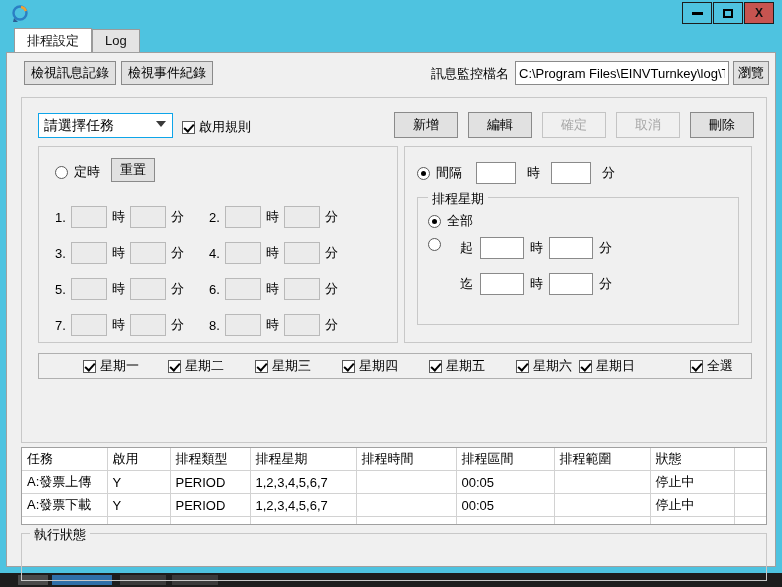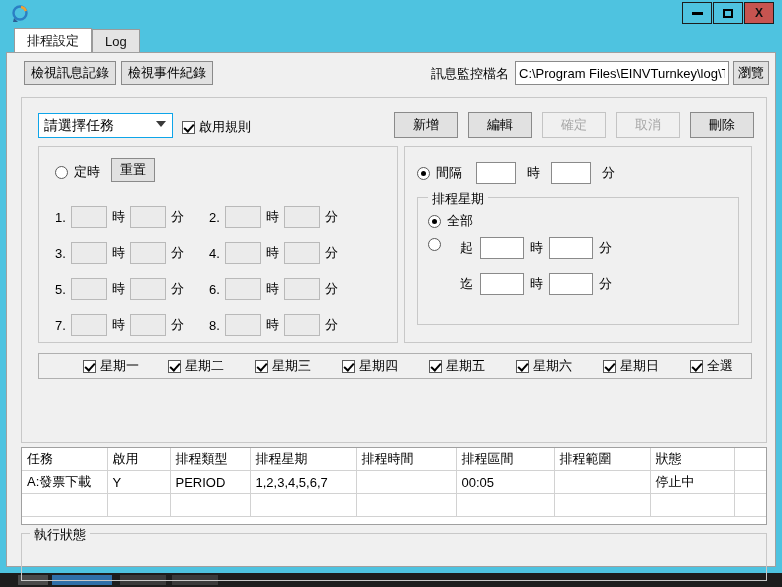--- a/index.html
+++ b/index.html
@@ -89,21 +89,21 @@
   .win-btn.close .glyph { color: #111; }
   .min-bar { width: 11px; height: 3px; background: #000; }
   .max-box { width: 10px; height: 9px; border: 2px solid #000; box-sizing: border-box; }
 
   
   .tabstrip {
     position: relative;
     height: 24px;
     background: #4ec3e0;
     display: flex;
-    align-items: flex-end;
+    align-items: center;
     padding-left: 8px;
   }
   .tab {
     height: 23px;
     padding: 0 12px;
     display: flex;
     align-items: center;
     font-size: 13px;
     border: 1px solid #9a9a9a;
     border-bottom: none;
@@ -537,21 +537,21 @@
           <span>星期四</span>
         </div>
         <div class="weekitem" style="left:390px;">
           <span class="cbox on"></span>
           <span>星期五</span>
         </div>
         <div class="weekitem" style="left:477px;">
           <span class="cbox on"></span>
           <span>星期六</span>
         </div>
-        <div class="weekitem" style="left:564px;">
+        <div class="weekitem" style="left:540px;">
           <span class="cbox on"></span>
           <span>星期日</span>
         </div>
         <div class="weekitem" style="left:651px;">
           <span class="cbox on"></span>
           <span>全選</span>
         </div>
       </div>
 
     </div>
@@ -577,20 +577,31 @@
             <th>排程星期</th>
             <th>排程時間</th>
             <th>排程區間</th>
             <th>排程範圍</th>
             <th>狀態</th>
             <th></th>
           </tr>
         </thead>
         <tbody>
           <tr>
+            <td>A:發票上傳</td>
+            <td>Y</td>
+            <td>PERIOD</td>
+            <td>1,2,3,4,5,6,7</td>
+            <td></td>
+            <td>00:05</td>
+            <td></td>
+            <td>停止中</td>
+            <td></td>
+          </tr>
+          <tr>
             <td>A:發票下載</td>
             <td>Y</td>
             <td>PERIOD</td>
             <td>1,2,3,4,5,6,7</td>
             <td></td>
             <td>00:05</td>
             <td></td>
             <td>停止中</td>
             <td></td>
           </tr>

